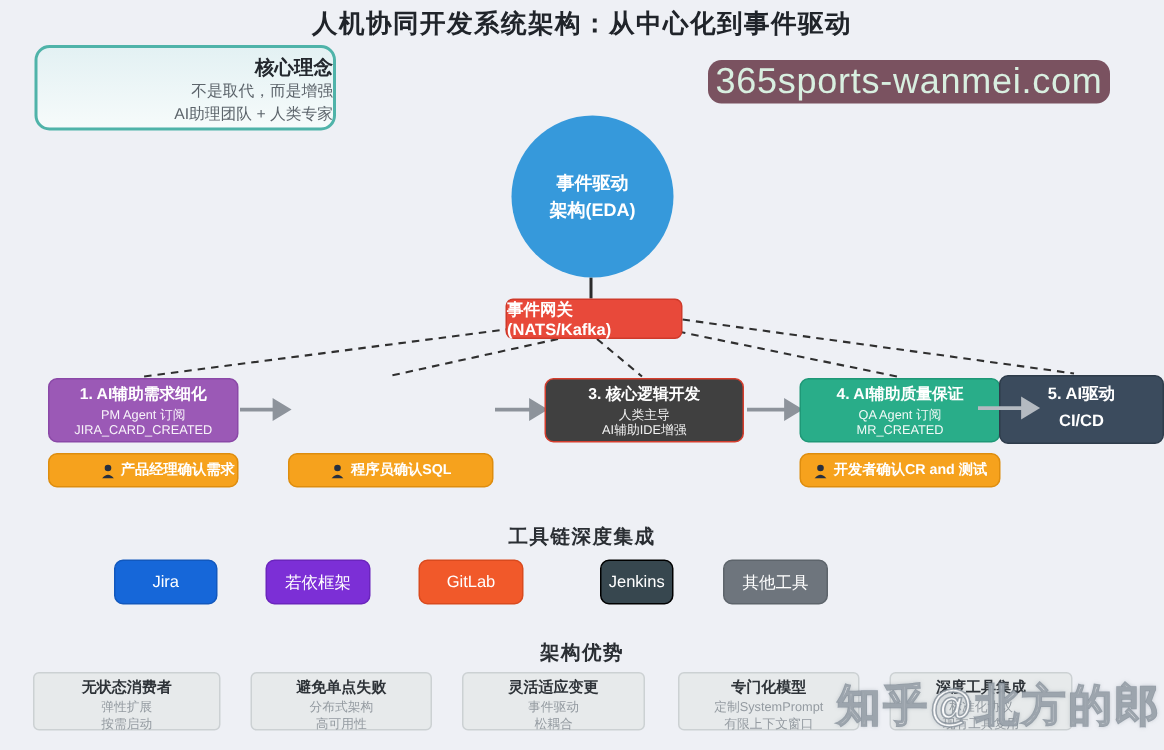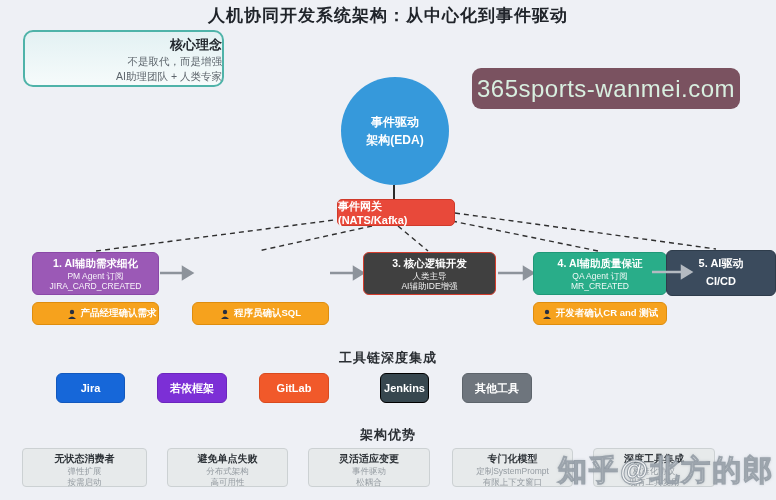--- a/index.html
+++ b/index.html
@@ -15,24 +15,24 @@
   }
   .concept-box{
     left:23px;top:30px;width:201px;height:57px;
     border:2px solid #4fb3a9;border-radius:10px;
     background:linear-gradient(180deg,#e3f1f3,#f6fbfb);
     text-align:right;padding-top:4px;
   }
   .concept-title{font-size:13px;font-weight:bold;color:#23282e;}
   .concept-line{font-size:10.5px;color:#5c646b;line-height:1.45;}
   .wm-top{
-    left:472px;top:40px;width:268px;height:41px;z-index:7;
+    left:472px;top:40px;width:268px;height:29px;z-index:7;
     background:#7a5260;border-radius:9px;
     display:flex;align-items:center;justify-content:center;
-    color:#d8efe0;font-size:24px;letter-spacing:.5px;margin-top:28px;
+    color:#d8efe0;font-size:24px;letter-spacing:.5px;
   }
   .eda-circle{
     left:341px;top:77px;width:108px;height:108px;border-radius:50%;
     background:#3699db;z-index:2;
     display:flex;flex-direction:column;align-items:center;justify-content:center;
     color:#fff;font-weight:bold;font-size:12px;line-height:1.5;text-align:center;
   }
   .gateway{
     left:337px;top:199px;width:118px;height:27px;z-index:2;
     background:#e8493a;border:1px solid #cf3a2b;border-radius:5px;
@@ -60,21 +60,21 @@
   .c1{left:32px;width:127px;padding-left:32px;}
   .c2{left:192px;width:137px;}
   .c4{left:533px;width:134px;}
   .section-title{
     left:0;width:776px;text-align:center;
     font-size:13px;font-weight:bold;color:#2a2e33;letter-spacing:1px;
   }
   .tool{
     top:373px;height:30px;z-index:2;border-radius:6px;
     display:flex;align-items:center;justify-content:center;
-    color:#fff;font-weight:bold;font-size:11px;
+    color:#fff;font-weight:normal;font-size:11px;margin-left:20px;
   }
   .t1{left:56px;width:69px;background:#1667d9;border:1px solid #1258bd;}
   .t2{left:157px;width:70px;background:#7c2fd6;border:1px solid #6b25bd;}
   .t3{left:259px;width:70px;background:#f1592a;border:1px solid #d94a1e;}
   .t4{left:380px;width:49px;background:#37474f;border:1px solid #000000;}
   .t5{left:462px;width:70px;background:#6e757d;border:1px solid #5d646b;}
   .adv{
     top:448px;height:39px;z-index:2;border-radius:4px;
     background:#e7eaeb;border:1px solid #ccd1d3;
     text-align:center;padding-top:3px;

